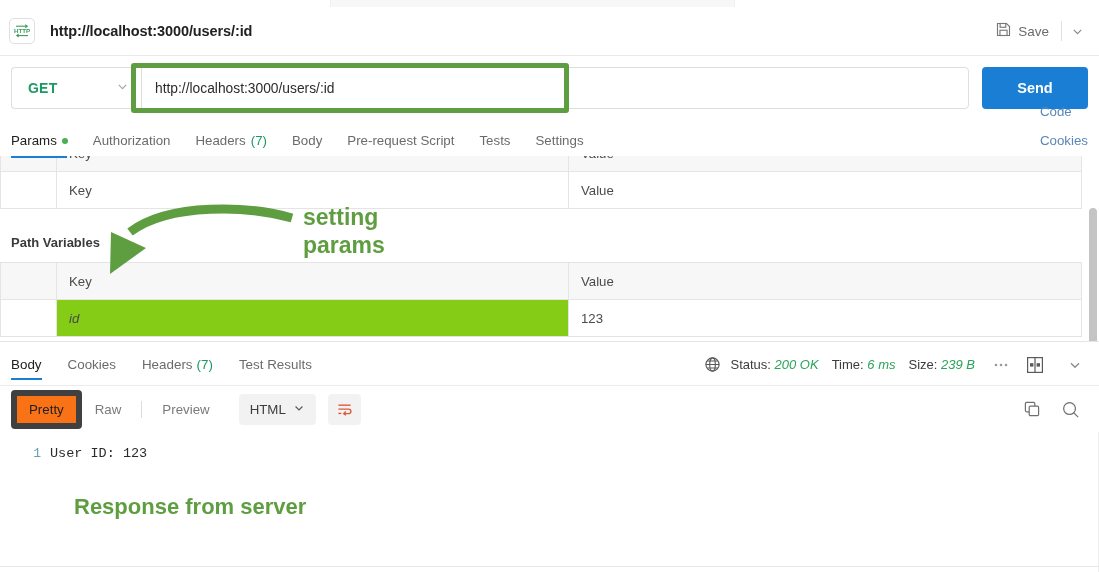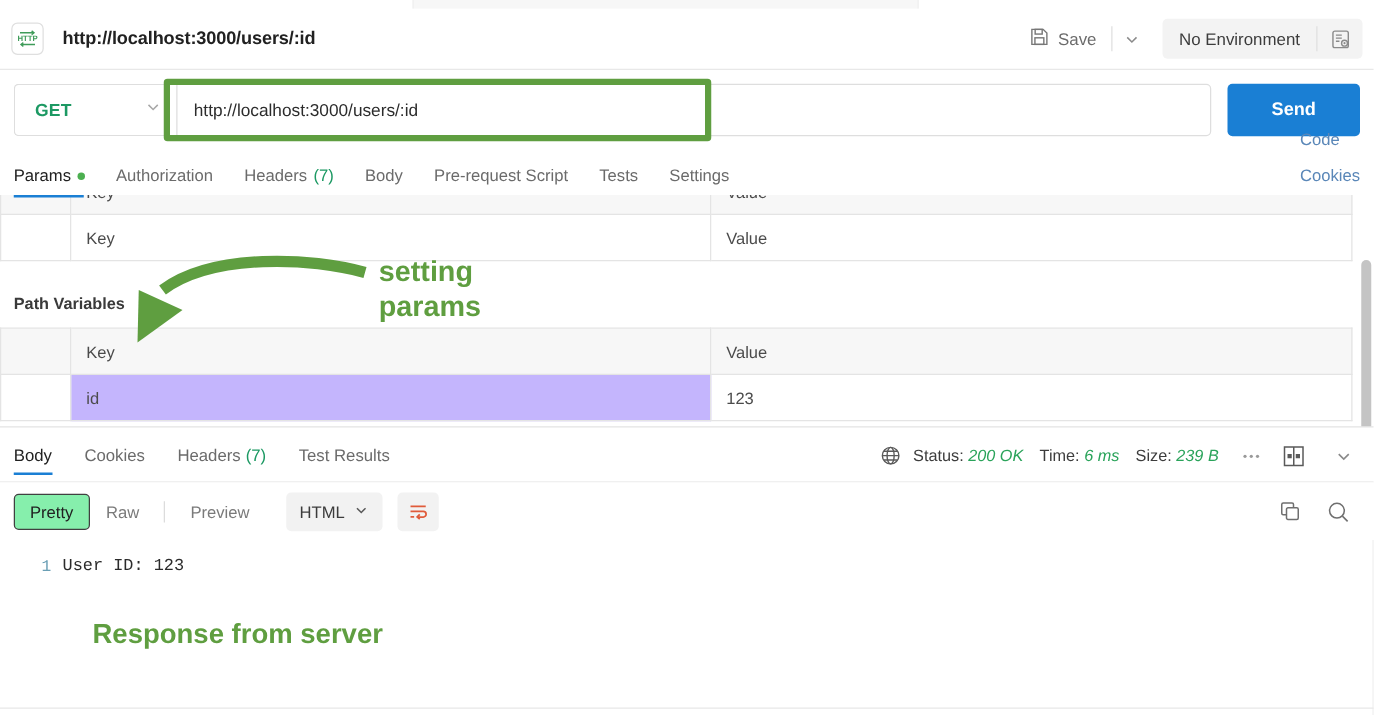--- a/index.html
+++ b/index.html
@@ -130,21 +130,21 @@
   .ptable th { background: #f7f7f7; color: #4b4b4b; }
   .col-chk { width: 56px; }
   .col-key { width: 512px; }
   .col-val { width: 513px; }
   .ph { color: #b0b0b0; }
   .tbl-wrap { position: absolute; left: 0; }
   .tbl-head-clip { position: absolute; top: -22px; left: 0; }
   .sect-label {
     position: absolute; left: 11px; top: 235px; font-size: 13px; font-weight: bold; color: #3a3a3a;
   }
-  .pv-row-val { background: #c4b5fd; }
+  .pv-row-val { background: #84cc16; font-style: italic; }
   .scrollbar {
     position: absolute; right: 2px; top: 52px; width: 8px; height: 137px;
     background: #c4c4c4; border-radius: 4px; z-index: 10; cursor: pointer;
   }
 
   
   .anno-arrow { position: absolute; left: 100px; top: 196px; z-index: 40; pointer-events: none; }
   .anno-text {
     position: absolute; z-index: 40; color: #5f9e40; font-weight: bold;
     font-size: 23px; line-height: 1.22; pointer-events: none;
@@ -185,21 +185,21 @@
     position: absolute; top: 386px; left: 0; width: 1099px; height: 46px;
     display: flex; align-items: center; padding: 0 11px; background: #fff;
   }
   .seg {
     display: flex; align-items: center; gap: 0;
   }
   .seg-btn {
     font-size: 13.3px; color: #7a7a7a; padding: 6px 12px; cursor: pointer; border-radius: 4px;
     border: 1px solid transparent;
   }
-  .seg-btn.active { color: #212121; border: 1px solid #404040; background: #86efac; }
+  .seg-btn.active { color: #212121; border: 6px solid #404040; background: #f97316; }
   .seg-sep { width: 1px; height: 17px; background: #dcdcdc; margin: 0 7px; }
   .fmt-select {
     margin-left: 16px; background: #f2f2f2; border-radius: 4px; height: 31px;
     display: flex; align-items: center; gap: 7px; padding: 0 11px;
     font-size: 13.3px; color: #3c3c3c; cursor: pointer;
   }
   .wrap-btn {
     margin-left: 12px; width: 33px; height: 31px; border-radius: 4px; background: #f2f2f2;
     display: flex; align-items: center; justify-content: center; cursor: pointer;
   }
@@ -256,34 +256,20 @@
             <rect x="4.2" y="8.8" width="7.6" height="5.6" fill="none" stroke="#777" stroke-width="1.2"></rect>
           </svg>
         </span>
         <span>Save</span>
       </div>
       <div class="vdiv"></div>
       <div class="save-caret">
         <svg width="13" height="13" viewBox="0 0 14 14">
             <path d="M3 5.3 L7 9.3 L11 5.3" fill="none" stroke="#8a8a8a" stroke-width="1.3"></path>
           </svg>
-      </div>
-      <div class="env-wrap">
-        <div class="env-select">
-          <span>No Environment</span>
-        </div>
-        <div class="env-divider"></div>
-        <div class="env-eye">
-          <svg width="17" height="17" viewBox="0 0 18 18">
-            <rect x="2.5" y="2" width="13" height="14" rx="1.6" fill="none" stroke="#8a8a8a" stroke-width="1.2"></rect>
-            <path d="M5 5.4 H10 M5 8 H10 M5 10.6 H8" stroke="#8a8a8a" stroke-width="1.1"></path>
-            <circle cx="12.3" cy="12.2" r="2.5" fill="none" stroke="#8a8a8a" stroke-width="1.2"></circle>
-            <circle cx="12.3" cy="12.2" r="0.9" fill="#8a8a8a"></circle>
-          </svg>
-        </div>
       </div>
     </div>
   </div>
 
   <div class="urlrow">
     <div class="method-box">
       <span class="method-label">GET</span>
       <span class="method-caret">
         <svg width="13" height="13" viewBox="0 0 14 14">
             <path d="M3 5.3 L7 9.3 L11 5.3" fill="none" stroke="#a8a8a8" stroke-width="1.3"></path>

